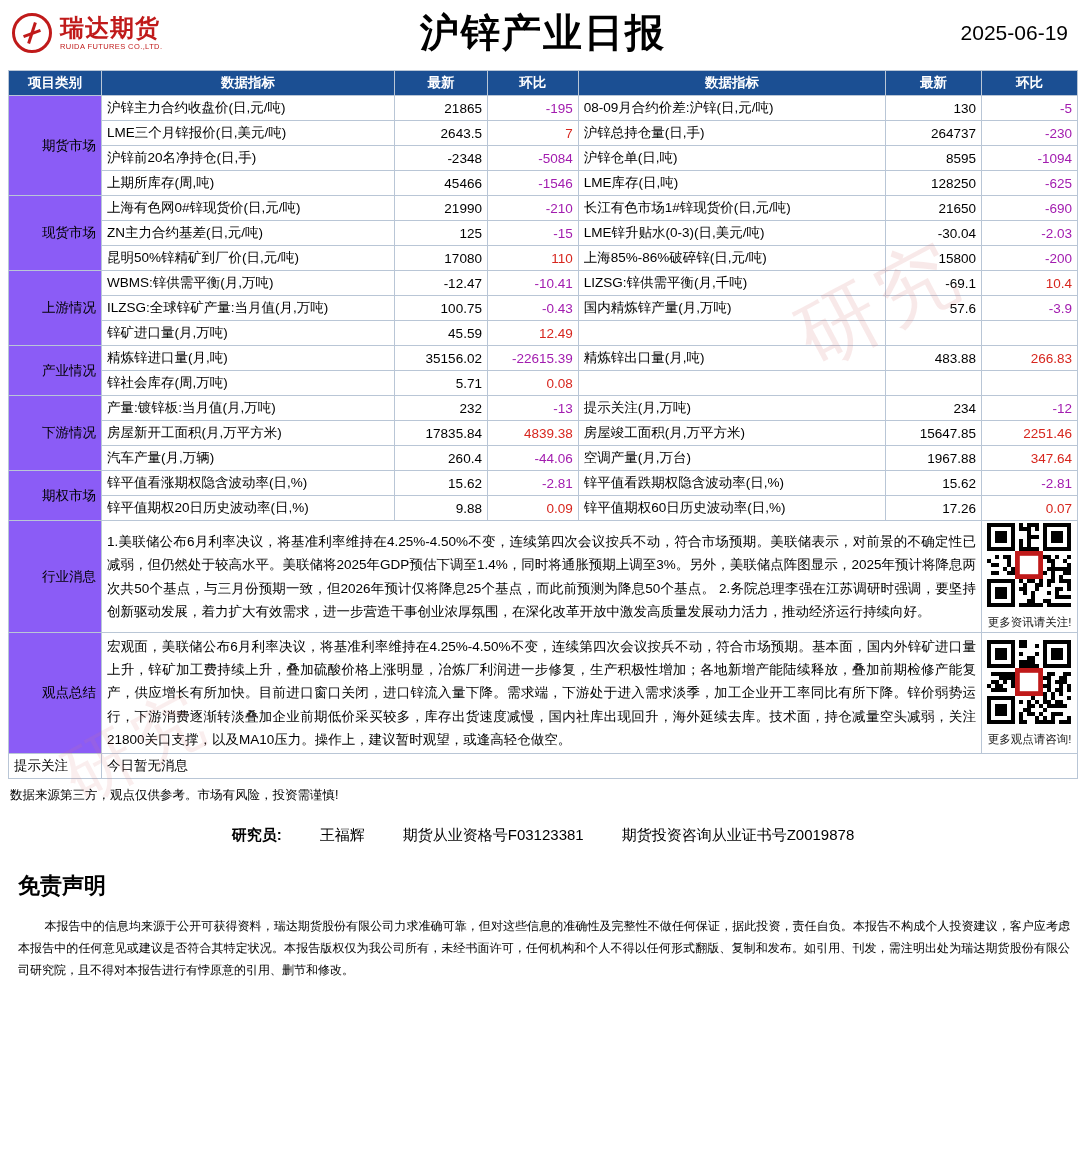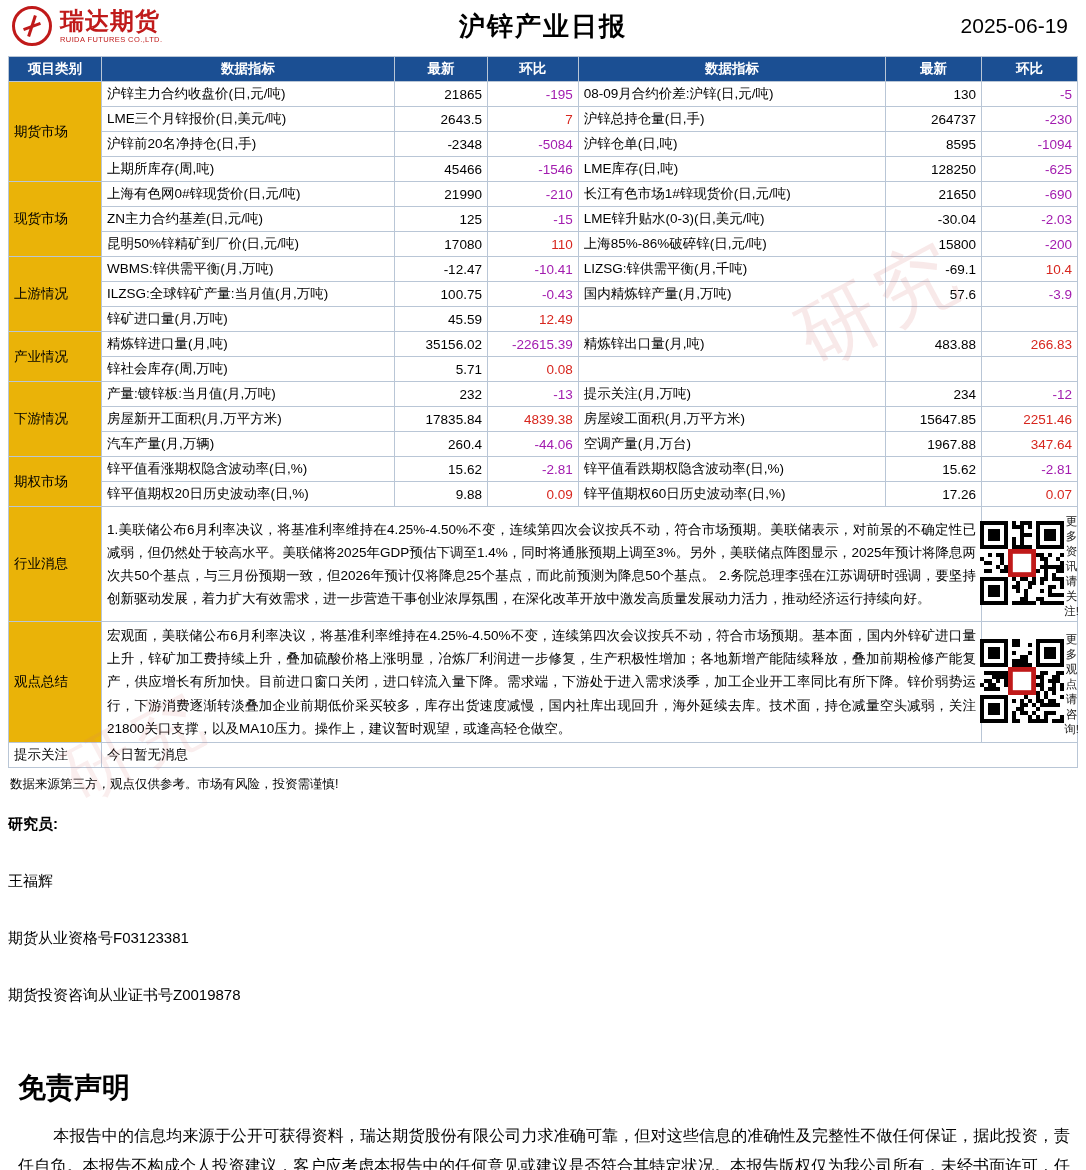--- a/index.html
+++ b/index.html
@@ -25,21 +25,21 @@
     content:""; position:absolute; left:50%; top:6px; width:3px; height:22px;
     background:#c01a1a; transform:translateX(-50%) rotate(18deg);
   }
   .logo-mark::after {
     content:""; position:absolute; left:8px; top:16px; width:18px; height:3px;
     background:#c01a1a; transform:rotate(-20deg);
   }
   .logo-text { line-height:1.05; }
   .logo-cn { font-size:24px; font-weight:bold; color:#c01a1a; letter-spacing:1px; }
   .logo-en { font-size:7.5px; color:#c01a1a; letter-spacing:0.4px; margin-top:2px;}
-  .title { flex:1; text-align:center; font-size:26px; font-weight:bold; letter-spacing:2px; }
+  .title { flex:1; text-align:center; font-size:39px; font-weight:bold; letter-spacing:2px; }
   .report-date { width:215px; flex:0 0 215px; text-align:right; font-size:21px; padding-right:6px; }
 
   
   table.main { width:1070px; border-collapse:collapse; table-layout:fixed; }
   table.main th, table.main td {
     border:1px solid #b9c6d6;
     font-size:13.5px;
     padding:2px 5px;
     height:25px;
     vertical-align:middle;
@@ -47,55 +47,54 @@
   thead th {
     background:#1b4f93;
     color:#fff;
     font-weight:bold;
     text-align:center;
     font-size:14.5px;
     height:28px;
     border:1px solid #1b4f93;
   }
   td.cat {
-    text-align:left;
+    text-align:right;
     font-size:14px;
-    background:#eab308;
+    background:#8b5cf6;
   }
   td.ind { text-align:left;margin-top:48px; }
   td.num { text-align:right; }
   .neg { color:#a21caf; }
   .pos { color:#d7261e; }
   td.news {
     text-align:justify;
     line-height:1.72;
     font-size:14.5px;
     padding:6px 8px;
     vertical-align:top;
   }
   td.qr { text-align:center; vertical-align:middle; padding:4px; }
-  .qr-wrap { display:flex; flex-direction:row; align-items:center; justify-content:center; }
+  .qr-wrap { display:flex; flex-direction:column; align-items:center; justify-content:center; }
   .qr-cap { font-size:11.5px; margin-top:5px; color:#222; }
   td.tip-label { text-align:left; font-size:14px; padding-left:6px;}
   td.tip-val { text-align:left; font-size:14px; }
 
   
   .disclaimer-note { font-size:12.5px; margin:8px 2px 0 2px; }
   .researcher-row {
     margin-top:22px;
     font-size:15px;
     display:flex;
     justify-content:center;
     gap:38px;
     align-items:baseline;
-    flex-direction:column;
   }
   .researcher-row .lbl { font-weight:bold; }
-  .disc-title { font-size:28px; font-weight:bold; margin:64px 0 14px 10px; }
-  .disc-body { font-size:16px; line-height:1.85; text-align:justify; padding:0 8px 0 10px; text-indent:0; }
+  .disc-title { font-size:22px; font-weight:bold; margin:26px 0 14px 10px; }
+  .disc-body { font-size:12px; line-height:1.85; text-align:justify; padding:0 8px 0 10px; text-indent:0; }
   .disc-body p { margin:0; }
   .indent { display:inline-block; width:2.2em; }
 
   
   .wm {
     position:absolute; right:120px; top:250px;
     font-size:80px; color:rgba(214,120,120,0.16);
     transform:rotate(-28deg); pointer-events:none;
     font-family:"Liberation Serif",serif; letter-spacing:6px;
   }

